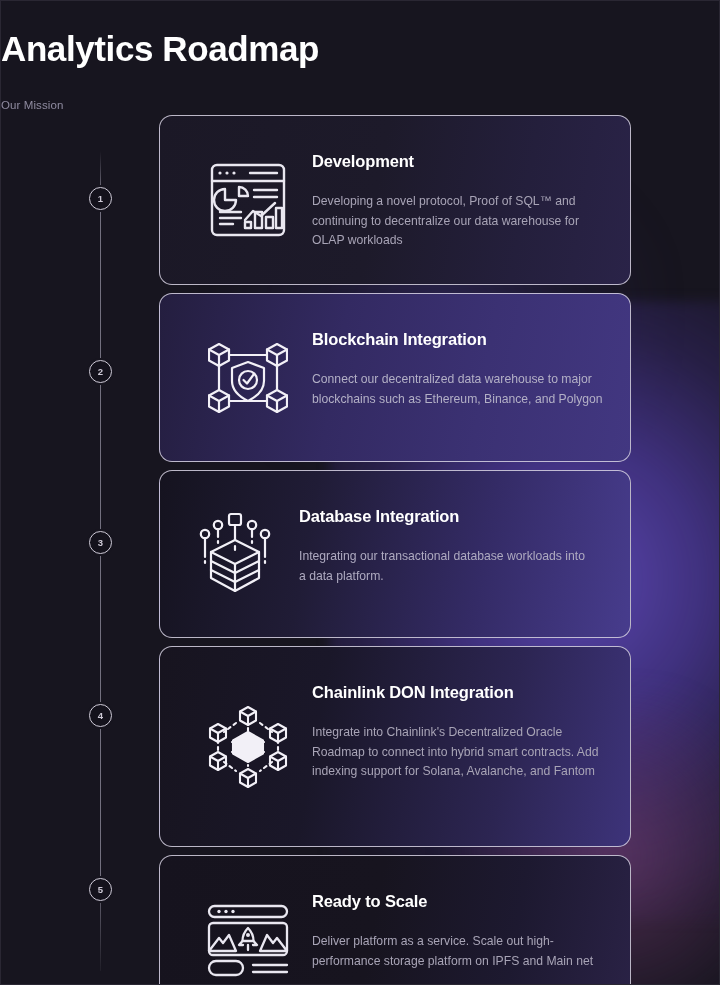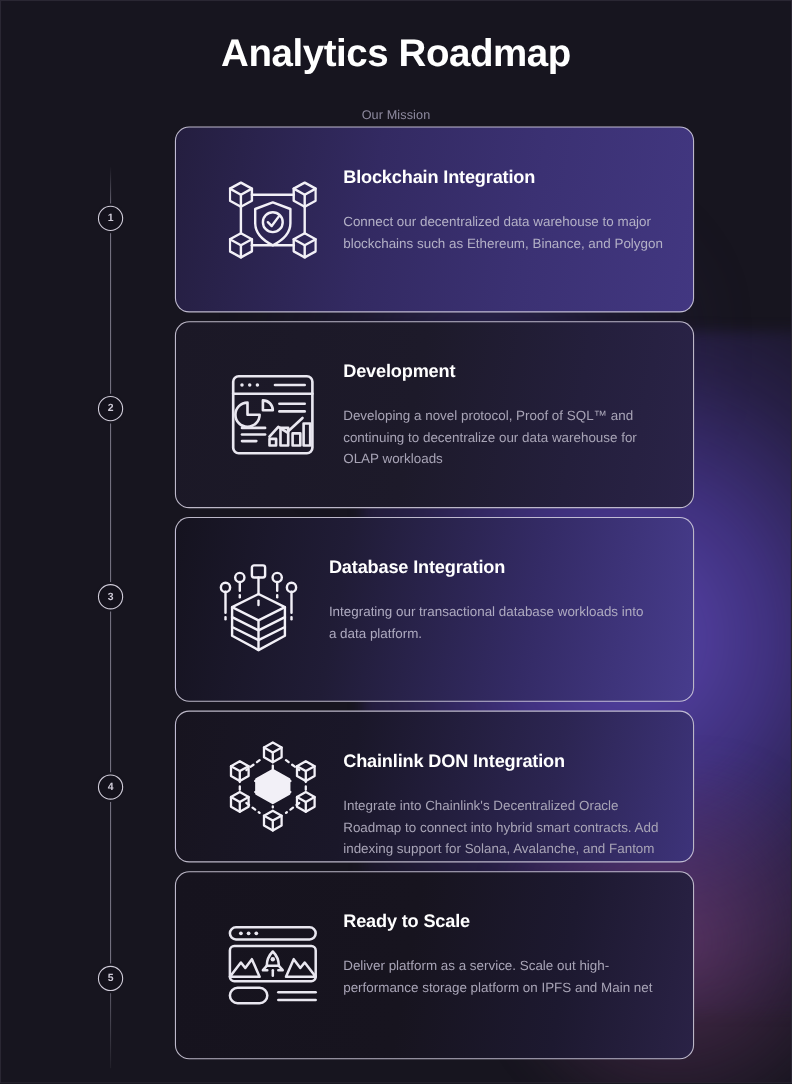--- a/index.html
+++ b/index.html
@@ -68,21 +68,21 @@
                  rgba(23,21,31,0) 78%);
     filter: blur(20px);
   }
 
   
   .header {
     position: absolute;
     left: 0;
     right: 0;
     top: 28px;
-    text-align: center;
+    text-align: left;
     z-index: 5;
   }
 
   .title {
     color: #ffffff;
     font-size: 35px;
     font-weight: bold;
     letter-spacing: -0.4px;
     line-height: 1.15;
   }
@@ -154,21 +154,21 @@
   }
 
   .card + .card { margin-top: 8px; }
 
   .card-1 { height: 170px;
     background: linear-gradient(100deg, #1b1826 0%, #1d1a2a 46%, #241f3c 76%, #2a2348 100%); }
   .card-2 { height: 169px;
     background: linear-gradient(100deg, #241e3f 0%, #332a62 38%, #3b3173 68%, #423781 100%); }
   .card-3 { height: 168px;
     background: linear-gradient(100deg, #15131f 0%, #201c36 32%, #342b66 68%, #473c8d 100%); padding-left: 11px; }
-  .card-4 { height: 138px;
+  .card-4 { height: 201px;
     background: linear-gradient(100deg, #17141f 0%, #1a1729 34%, #2c2552 72%, #3d337a 100%); }
   .card-5 { height: 171px;
     background: linear-gradient(100deg, #16131e 0%, #17141f 45%, #1d1930 74%, #2a2246 100%); }
 
   .icon-col {
     width: 128px;
     flex: 0 0 128px;
     display: flex;
     align-items: center;
     justify-content: center;
@@ -219,64 +219,20 @@
   <div class="timeline">
     <div class="rail"></div>
     <div class="node" style="top:36px">1</div>
     <div class="node" style="top:209px">2</div>
     <div class="node" style="top:380px">3</div>
     <div class="node" style="top:553px">4</div>
     <div class="node" style="top:727px">5</div>
   </div>
 
   <div class="cards">
-
-    <div class="card card-2">
-      <div class="icon-col">
-        <svg width="80" height="76" viewBox="0 0 80 76" fill="none" stroke="#f2f0f7" stroke-width="2.2" stroke-linecap="round" stroke-linejoin="round">
-
-          <line x1="21" y1="15" x2="59" y2="15"></line>
-          <line x1="21" y1="61" x2="59" y2="61"></line>
-          <line x1="11" y1="26" x2="11" y2="50"></line>
-          <line x1="69" y1="26" x2="69" y2="50"></line>
-
-          <g transform="translate(11,15)">
-            <path d="M0 -11 L10 -5.5 L10 5.5 L0 11 L-10 5.5 L-10 -5.5 Z"></path>
-            <path d="M-10 -5.5 L0 0 L10 -5.5"></path>
-              <path d="M0 0 L0 11"></path>
-          </g>
-
-          <g transform="translate(69,15)">
-            <path d="M0 -11 L10 -5.5 L10 5.5 L0 11 L-10 5.5 L-10 -5.5 Z"></path>
-            <path d="M-10 -5.5 L0 0 L10 -5.5"></path>
-              <path d="M0 0 L0 11"></path>
-          </g>
-
-          <g transform="translate(11,61)">
-            <path d="M0 -11 L10 -5.5 L10 5.5 L0 11 L-10 5.5 L-10 -5.5 Z"></path>
-            <path d="M-10 -5.5 L0 0 L10 -5.5"></path>
-              <path d="M0 0 L0 11"></path>
-          </g>
-
-          <g transform="translate(69,61)">
-            <path d="M0 -11 L10 -5.5 L10 5.5 L0 11 L-10 5.5 L-10 -5.5 Z"></path>
-            <path d="M-10 -5.5 L0 0 L10 -5.5"></path>
-              <path d="M0 0 L0 11"></path>
-          </g>
-
-          <path d="M40 22 L56 28 v13 c0 10 -8 16 -16 20 c-8 -4 -16 -10 -16 -20 V28 Z"></path>
-          <circle cx="40" cy="40" r="9"></circle>
-          <polyline points="35.5,40 39,43.5 46,34"></polyline>
-        </svg>
-      </div>
-      <div class="text-col">
-        <div class="card-title">Blockchain Integration</div>
-        <div class="card-desc">Connect our decentralized data warehouse to major blockchains such as Ethereum, Binance, and Polygon</div>
-      </div>
-    </div>
 
     <div class="card card-1">
       <div class="icon-col">
         <svg width="78" height="76" viewBox="0 0 78 76" fill="none" stroke="#e9e7f0" stroke-width="2.4" stroke-linecap="round" stroke-linejoin="round">
           <rect x="3" y="3" width="72" height="70" rx="5"></rect>
           <line x1="3" y1="19" x2="75" y2="19"></line>
           <circle cx="11" cy="11" r="1.6" fill="#e9e7f0" stroke="none"></circle>
           <circle cx="18" cy="11" r="1.6" fill="#e9e7f0" stroke="none"></circle>
           <circle cx="25" cy="11" r="1.6" fill="#e9e7f0" stroke="none"></circle>
           <line x1="41" y1="11" x2="68" y2="11"></line>
@@ -293,20 +249,64 @@
           <rect x="57" y="55" width="7" height="11"></rect>
           <rect x="67" y="46" width="6" height="20"></rect>
         </svg>
       </div>
       <div class="text-col">
         <div class="card-title">Development</div>
         <div class="card-desc">Developing a novel protocol, Proof of SQL™ and continuing to decentralize our data warehouse for OLAP workloads</div>
       </div>
     </div>
 
+    <div class="card card-2">
+      <div class="icon-col">
+        <svg width="80" height="76" viewBox="0 0 80 76" fill="none" stroke="#f2f0f7" stroke-width="2.2" stroke-linecap="round" stroke-linejoin="round">
+
+          <line x1="21" y1="15" x2="59" y2="15"></line>
+          <line x1="21" y1="61" x2="59" y2="61"></line>
+          <line x1="11" y1="26" x2="11" y2="50"></line>
+          <line x1="69" y1="26" x2="69" y2="50"></line>
+
+          <g transform="translate(11,15)">
+            <path d="M0 -11 L10 -5.5 L10 5.5 L0 11 L-10 5.5 L-10 -5.5 Z"></path>
+            <path d="M-10 -5.5 L0 0 L10 -5.5"></path>
+              <path d="M0 0 L0 11"></path>
+          </g>
+
+          <g transform="translate(69,15)">
+            <path d="M0 -11 L10 -5.5 L10 5.5 L0 11 L-10 5.5 L-10 -5.5 Z"></path>
+            <path d="M-10 -5.5 L0 0 L10 -5.5"></path>
+              <path d="M0 0 L0 11"></path>
+          </g>
+
+          <g transform="translate(11,61)">
+            <path d="M0 -11 L10 -5.5 L10 5.5 L0 11 L-10 5.5 L-10 -5.5 Z"></path>
+            <path d="M-10 -5.5 L0 0 L10 -5.5"></path>
+              <path d="M0 0 L0 11"></path>
+          </g>
+
+          <g transform="translate(69,61)">
+            <path d="M0 -11 L10 -5.5 L10 5.5 L0 11 L-10 5.5 L-10 -5.5 Z"></path>
+            <path d="M-10 -5.5 L0 0 L10 -5.5"></path>
+              <path d="M0 0 L0 11"></path>
+          </g>
+
+          <path d="M40 22 L56 28 v13 c0 10 -8 16 -16 20 c-8 -4 -16 -10 -16 -20 V28 Z"></path>
+          <circle cx="40" cy="40" r="9"></circle>
+          <polyline points="35.5,40 39,43.5 46,34"></polyline>
+        </svg>
+      </div>
+      <div class="text-col">
+        <div class="card-title">Blockchain Integration</div>
+        <div class="card-desc">Connect our decentralized data warehouse to major blockchains such as Ethereum, Binance, and Polygon</div>
+      </div>
+    </div>
+
     <div class="card card-3">
       <div class="icon-col">
         <svg width="76" height="84" viewBox="0 0 76 84" fill="none" stroke="#f2f0f7" stroke-width="2.2" stroke-linecap="round" stroke-linejoin="round">
 
           <rect x="32" y="2" width="12" height="11" rx="2"></rect>
           <line x1="38" y1="13" x2="38" y2="28"></line>
           <circle cx="21" cy="13" r="4.2"></circle>
             <line x1="21" y1="17" x2="21" y2="25"></line>
           <line x1="21" y1="29" x2="21" y2="31"></line>
           <circle cx="55" cy="13" r="4.2"></circle>

